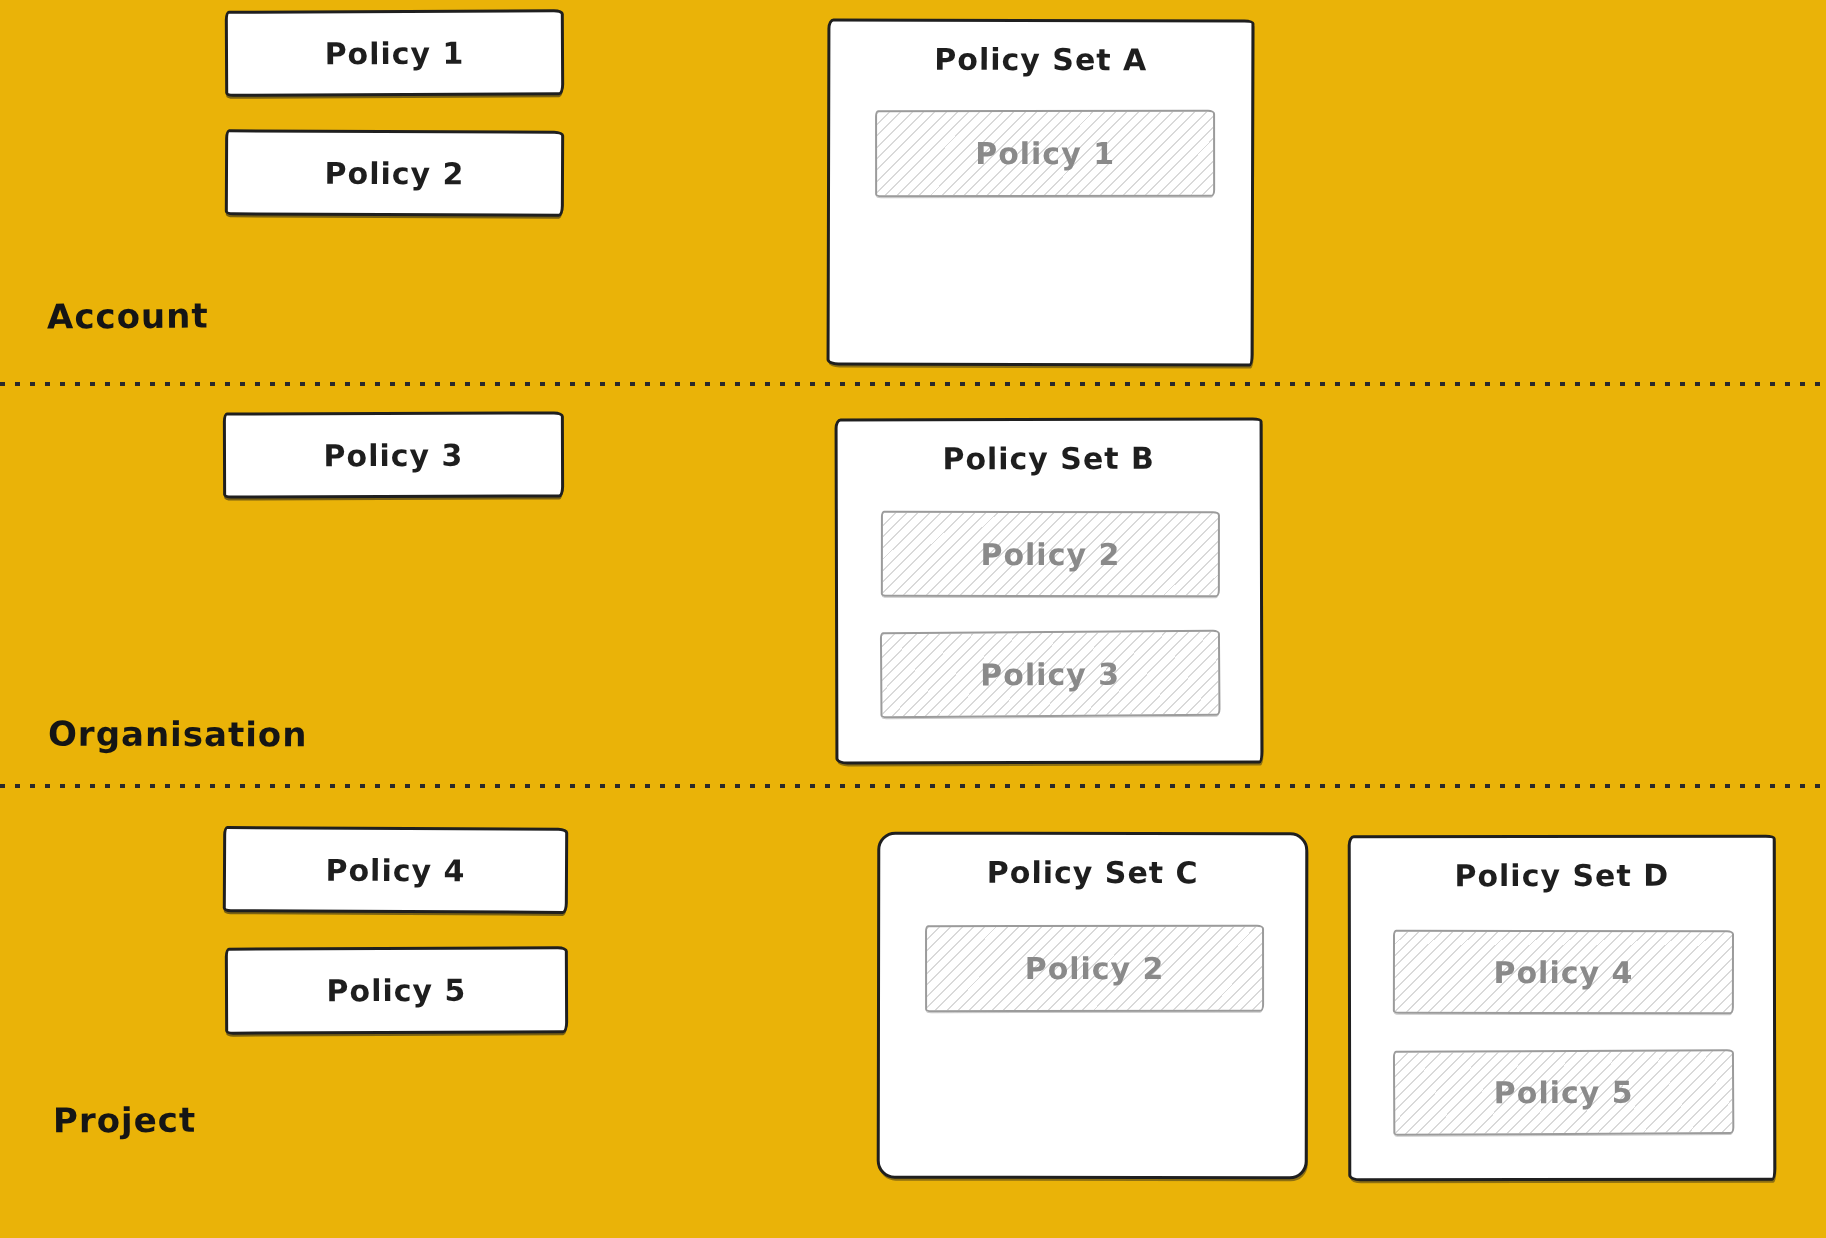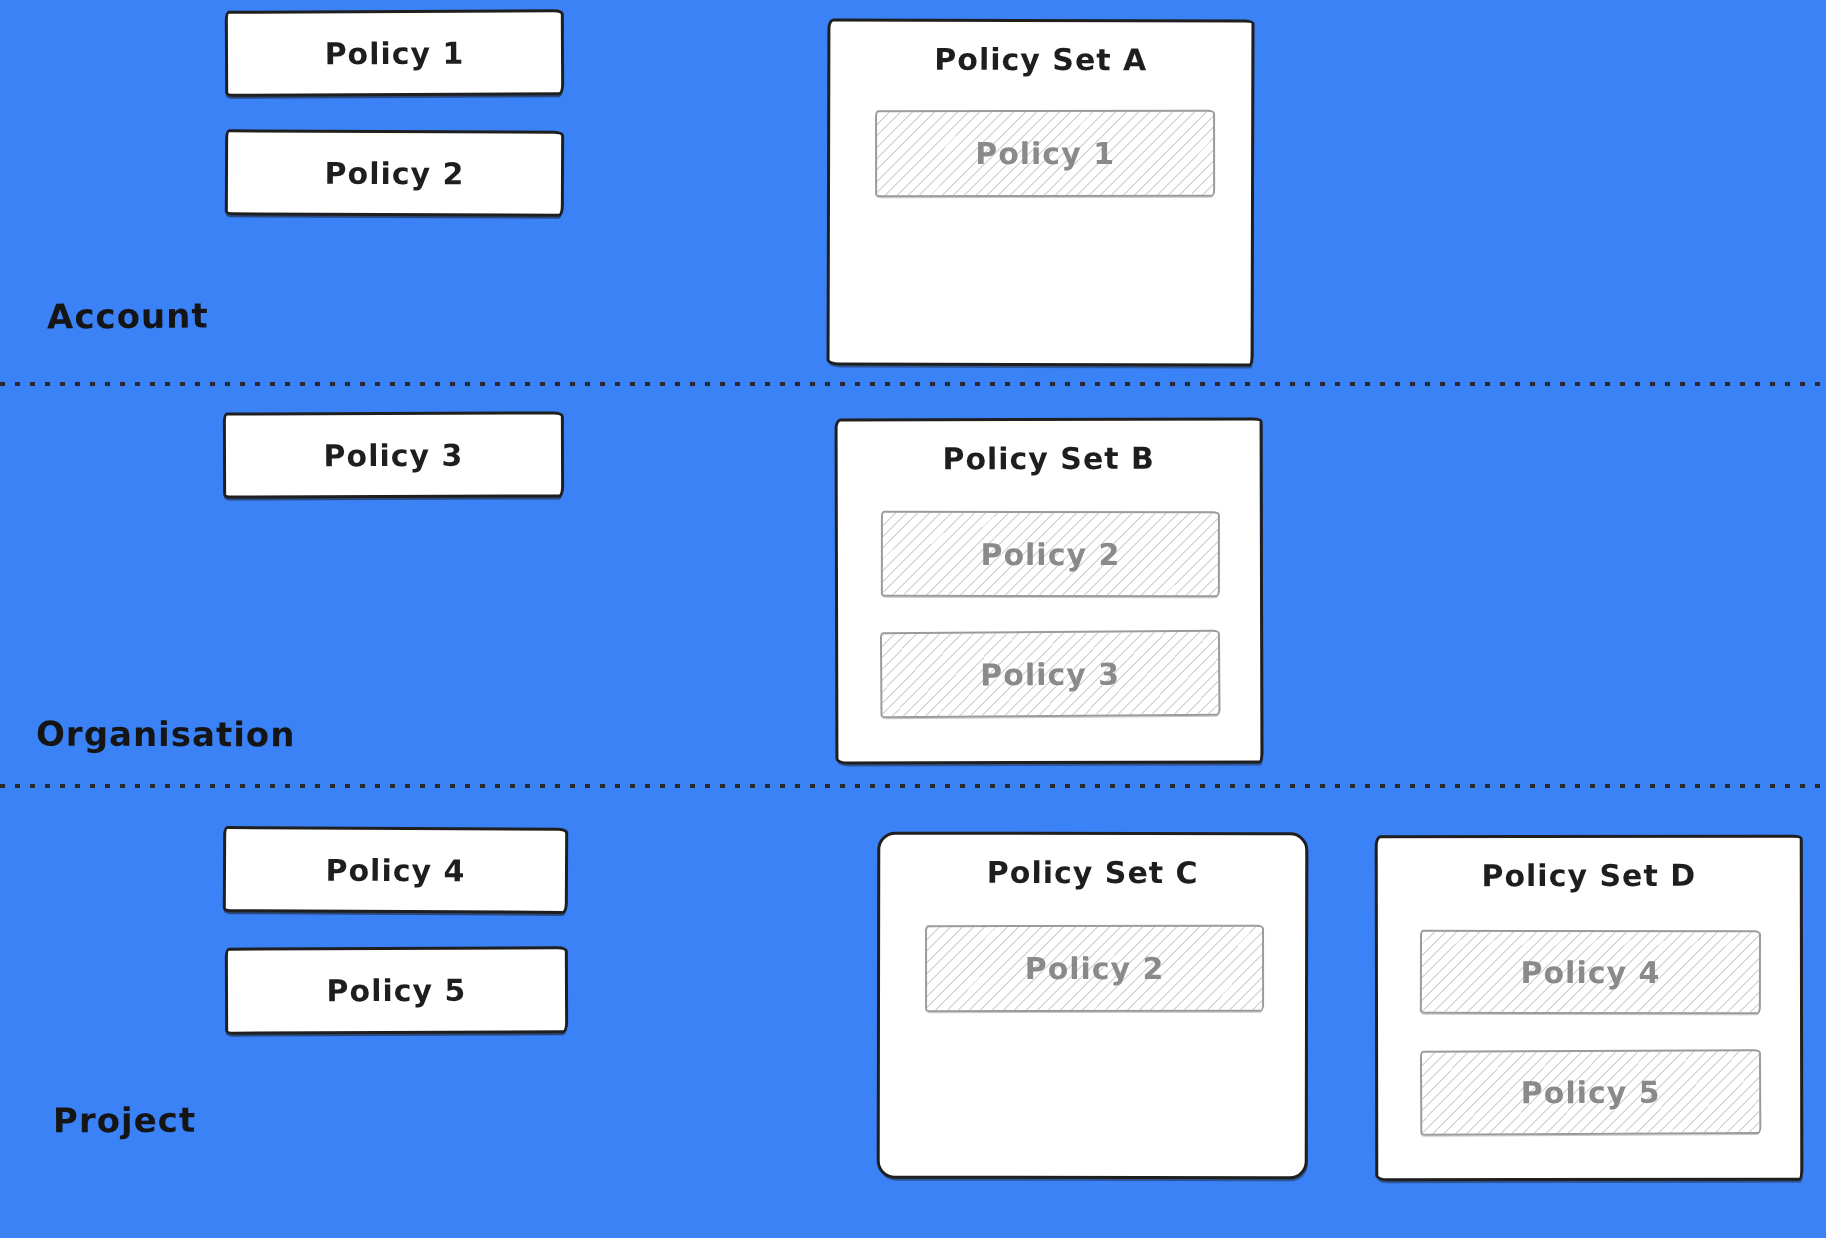--- a/index.html
+++ b/index.html
@@ -4,21 +4,21 @@
 <style>
   html, body {
     margin: 0;
     padding: 0;
     background: #ffffff;
   }
   .canvas {
     position: relative;
     width: 1826px;
     height: 1238px;
-    background: #3b82f6;
+    background: #eab308;
     overflow: hidden;
     font-family: "DejaVu Sans", "Liberation Sans", sans-serif;
     color: #1e1e1e;
   }
   
   .chip {
     position: absolute;
     background: #ffffff;
     border: 3px solid #1f1f1f;
     border-radius: 4px 10px 5px 8px / 9px 5px 11px 4px;
@@ -114,40 +114,40 @@
   <div class="pset" style="left:835px; top:418px; width:422px; height:340px; transform:rotate(-0.15deg);">
     <div class="pset-title">Policy Set B</div>
     <div class="hatch" style="left:43px; top:90px; width:335px; height:82px; transform:rotate(0.2deg);">
       <span class="hatch-label">Policy 2</span>
     </div>
     <div class="hatch" style="left:42px; top:210px; width:336px; height:82px; transform:rotate(-0.25deg);">
       <span class="hatch-label">Policy 3</span>
     </div>
   </div>
 
-  <div class="section-label" style="left:36px; top:714px; transform:rotate(0.2deg);">Organisation</div>
+  <div class="section-label" style="left:48px; top:714px; transform:rotate(0.2deg);">Organisation</div>
 
   <div class="divider" style="top:784px;"></div>
 
   <div class="chip" style="left:223px; top:827px; width:339px; height:80px; transform:rotate(0.3deg);">
     <span class="chip-label">Policy 4</span>
   </div>
 
   <div class="chip" style="left:225px; top:947px; width:337px; height:81px; transform:rotate(-0.25deg);">
     <span class="chip-label">Policy 5</span>
   </div>
 
   <div class="pset" style="left:877px; top:832px; width:425px; height:341px; transform:rotate(0.1deg);border-radius:18px;">
     <div class="pset-title">Policy Set C</div>
     <div class="hatch" style="left:45px; top:90px; width:335px; height:83px; transform:rotate(-0.15deg);">
       <span class="hatch-label">Policy 2</span>
     </div>
   </div>
 
-  <div class="pset" style="left:1348px; top:835px; width:422px; height:340px; transform:rotate(-0.1deg);margin-left:27px;">
+  <div class="pset" style="left:1348px; top:835px; width:422px; height:340px; transform:rotate(-0.1deg);">
     <div class="pset-title">Policy Set D</div>
     <div class="hatch" style="left:42px; top:92px; width:337px; height:80px; transform:rotate(0.2deg);">
       <span class="hatch-label">Policy 4</span>
     </div>
     <div class="hatch" style="left:42px; top:212px; width:337px; height:81px; transform:rotate(-0.2deg);">
       <span class="hatch-label">Policy 5</span>
     </div>
   </div>
 
   <div class="section-label" style="left:45px; top:1100px; transform:rotate(-0.3deg);margin-left:8px;">Project</div>

